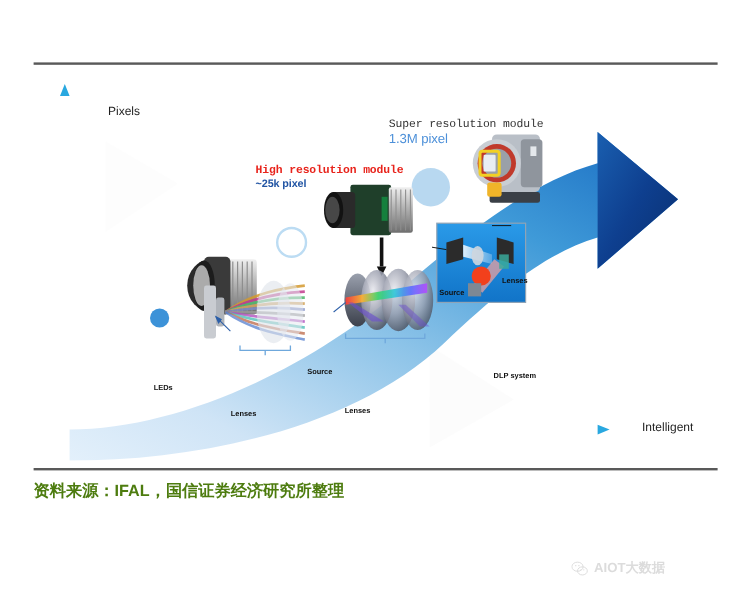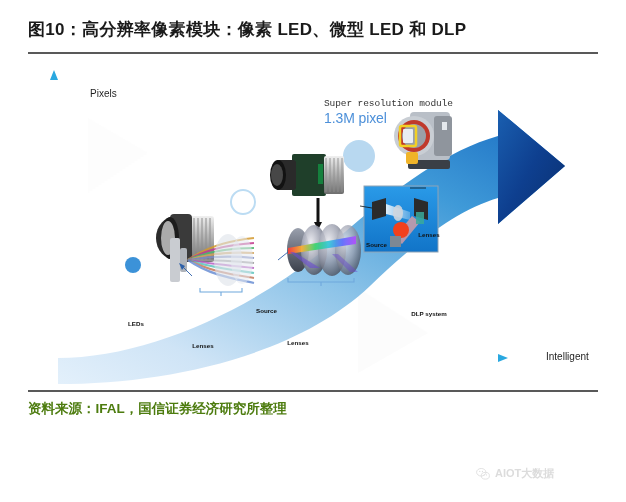--- a/index.html
+++ b/index.html
@@ -36,35 +36,35 @@
     position:absolute;left:28px;top:58px;width:570px;height:326px;
     overflow:hidden;
   }
   .chart-svg{position:absolute;left:0;top:0;}
 
   
   .axis-label{
     position:absolute;font-size:10px;color:#1f1f1f;white-space:nowrap;padding-left:24px;
   }
   .lbl-pixels{left:38px;top:30px;}
-  .lbl-intelligent{left:483px;top:293px;margin-left:11px;}
+  .lbl-intelligent{left:483px;top:293px;}
 
   
   .callout{position:absolute;white-space:nowrap;line-height:1.22;}
   .callout .hd{font-weight:700;font-size:9.5px;letter-spacing:-0.1px;font-family:Liberation Mono, monospace;}
   .callout .sb{font-weight:700;font-size:9px;letter-spacing:-0.1px;}
   .c-adb{left:78px;top:131px;}
   .c-adb .hd{color:#e8241c;}
   .c-adb .sb{color:#1f72c4;}
   .c-high{left:185px;top:78px;}
   .c-high .hd{color:#e8241c;}
   .c-high .sb{color:#2255a4;}
   .c-super{left:296px;top:40px;}
   .c-super .hd{color:#333333;font-weight:400;font-size:9.5px;}
-  .c-super .sb{color:#4d90d9;font-weight:400;font-size:14px;}
+  .c-super .sb{color:#4d90d9;font-weight:400;font-size:11px;}
 
   
   .ann{position:absolute;font-size:6.2px;font-weight:700;color:#111;
        white-space:normal;line-height:1.05;text-align:center;}
   .ann-leds{left:95px;top:263px;width:26px;}
   .ann-lens1{left:163px;top:285px;width:24px;}
   .ann-src1{left:228px;top:250px;width:20px;}
   .ann-lens2{left:255px;top:282px;width:30px;}
   .ann-src2{left:338px;top:184px;width:20px;}
   .ann-lens3{left:386px;top:174px;width:30px;}
@@ -76,21 +76,20 @@
     font-size:11px;color:#dcdcdc;font-weight:700;white-space:nowrap;
     display:flex;align-items:center;gap:5px;
   }
   .wm-icon{width:14px;height:14px;display:inline-block;}
 </style>
 </head>
 <body>
 
 <div class="page">
 
-  <div class="fig-title">图10：高分辨率像素模块：像素 LED、微型 LED 和 DLP</div>
   <div class="rule-top"></div>
 
   <div class="chart">
     <svg class="chart-svg" width="570" height="326" viewBox="0 0 570 326">
       <defs>
         <linearGradient id="yaxisGrad" x1="0" y1="1" x2="0" y2="0">
           <stop offset="0%" stop-color="#c0392b"></stop>
           <stop offset="55%" stop-color="#9a5a7a"></stop>
           <stop offset="100%" stop-color="#29a8e0"></stop>
         </linearGradient>
@@ -277,20 +276,24 @@
 
         <line x1="46" y1="2" x2="62" y2="2" stroke="#111" stroke-width="0.8"></line>
 
         <line x1="-4" y1="20" x2="8" y2="22" stroke="#111" stroke-width="0.8"></line>
       </g>
     </svg>
 
     <div class="axis-label lbl-pixels">Pixels</div>
     <div class="axis-label lbl-intelligent">Intelligent</div>
 
+    <div class="callout c-high">
+      <div class="hd">High resolution module</div>
+      <div class="sb">~25k pixel</div>
+    </div>
     <div class="callout c-super">
       <div class="hd">Super resolution module</div>
       <div class="sb">1.3M pixel</div>
     </div>
 
     <div class="ann ann-leds">LEDs</div>
     <div class="ann ann-lens1">Lenses</div>
     <div class="ann ann-src1">Source</div>
     <div class="ann ann-lens2">Lenses</div>
     <div class="ann ann-src2">Source</div>

